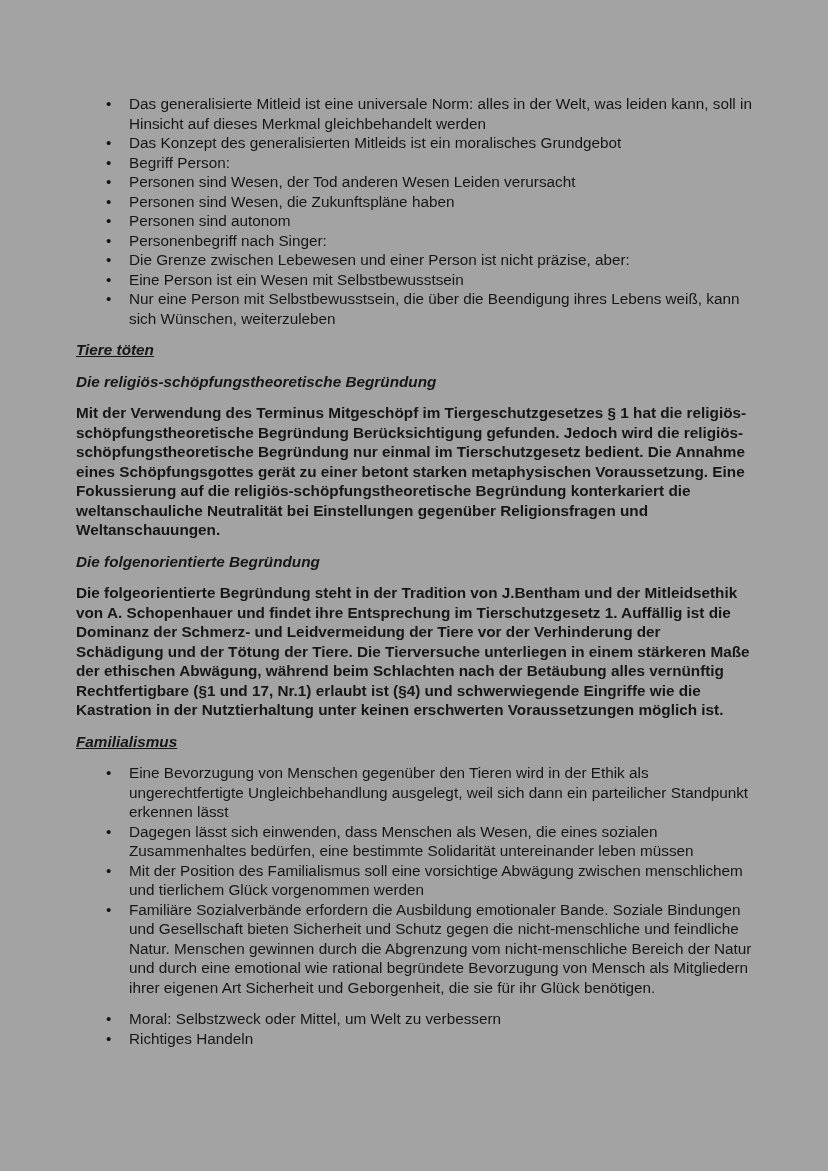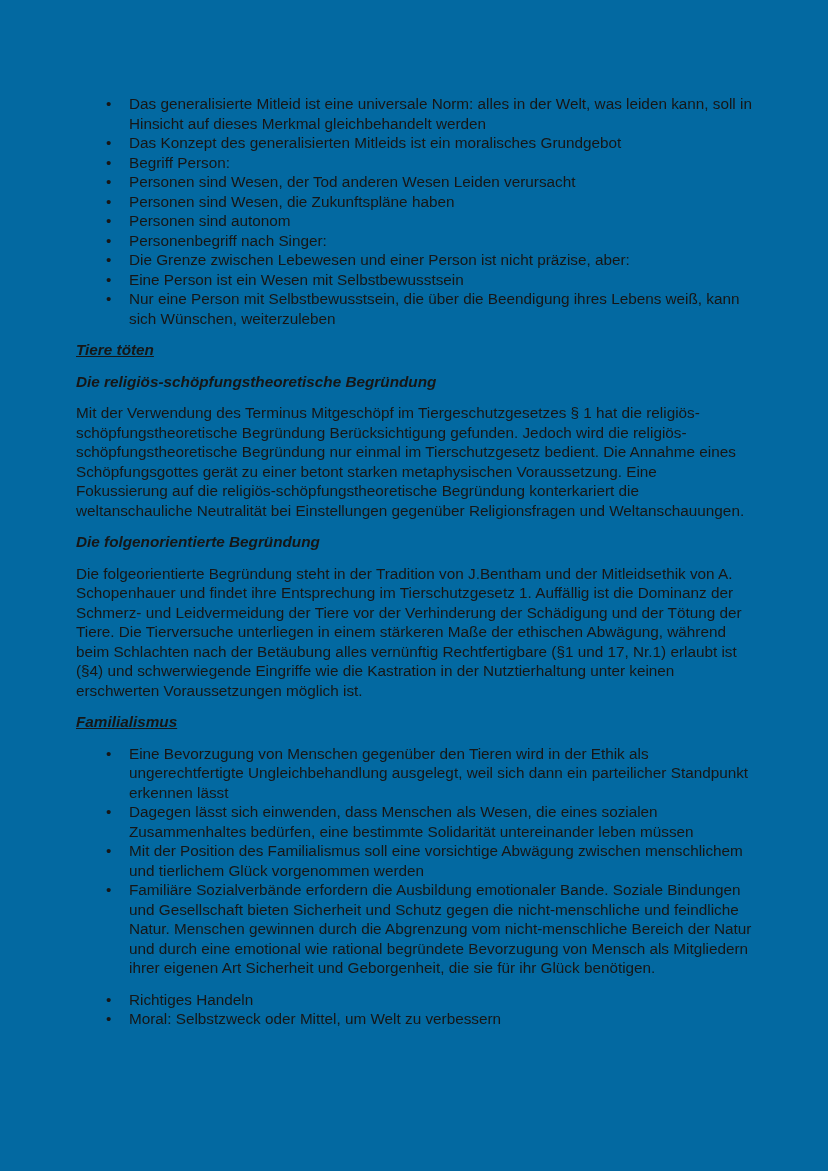--- a/index.html
+++ b/index.html
@@ -5,21 +5,21 @@
   html, body {
     margin: 0;
     padding: 0;
     background: #ffffff;
   }
   .page {
     position: relative;
     width: 828px;
     height: 1171px;
     box-sizing: border-box;
-    background: #0369a1;
+    background: #a3a3a3;
     color: #161616;
     font-family: "Liberation Sans", sans-serif;
     font-size: 15.3px;
     line-height: 19.5px;
     padding: 94px 76px 0 76px;
     overflow: hidden;
   }
   ul.bullets {
     margin: 0 0 12px 0;
     padding: 0;
@@ -40,20 +40,21 @@
     font-weight: bold;
     margin: 0 0 12px 0;
     line-height: 19.5px;
     font-style: italic;
   }
   .heading.underlined {
     text-decoration: underline;
   }
   p.body-paragraph {
     margin: 0 0 12px 0;
+    font-weight: bold;
   }
 </style>
 </head>
 <body>
 
 <div class="page">
 
   <ul class="bullets">
     <li>Das generalisierte Mitleid ist eine universale Norm: alles in der Welt, was leiden kann, soll in Hinsicht auf dieses Merkmal gleichbehandelt werden</li>
     <li>Das Konzept des generalisierten Mitleids ist ein moralisches Grundgebot</li>
@@ -81,17 +82,17 @@
 
   <ul class="bullets">
     <li>Eine Bevorzugung von Menschen gegenüber den Tieren wird in der Ethik als ungerechtfertigte Ungleichbehandlung ausgelegt, weil sich dann ein parteilicher Standpunkt erkennen lässt</li>
     <li>Dagegen lässt sich einwenden, dass Menschen als Wesen, die eines sozialen Zusammenhaltes bedürfen, eine bestimmte Solidarität untereinander leben müssen</li>
     <li>Mit der Position des Familialismus soll eine vorsichtige Abwägung zwischen menschlichem und tierlichem Glück vorgenommen werden</li>
     <li>Familiäre Sozialverbände erfordern die Ausbildung emotionaler Bande. Soziale Bindungen und Gesellschaft bieten Sicherheit und Schutz gegen die nicht-menschliche und feindliche Natur. Menschen gewinnen durch die Abgrenzung vom nicht-menschliche Bereich der Natur und durch eine emotional wie rational begründete Bevorzugung von Mensch als Mitgliedern ihrer eigenen Art Sicherheit und Geborgenheit, die sie für ihr Glück benötigen.</li>
   </ul>
 
 
   <ul class="bullets">
+    <li>Moral: Selbstzweck oder Mittel, um Welt zu verbessern</li>
     <li>Richtiges Handeln</li>
-    <li>Moral: Selbstzweck oder Mittel, um Welt zu verbessern</li>
   </ul>
 
 </div>
 
 </body></html>

